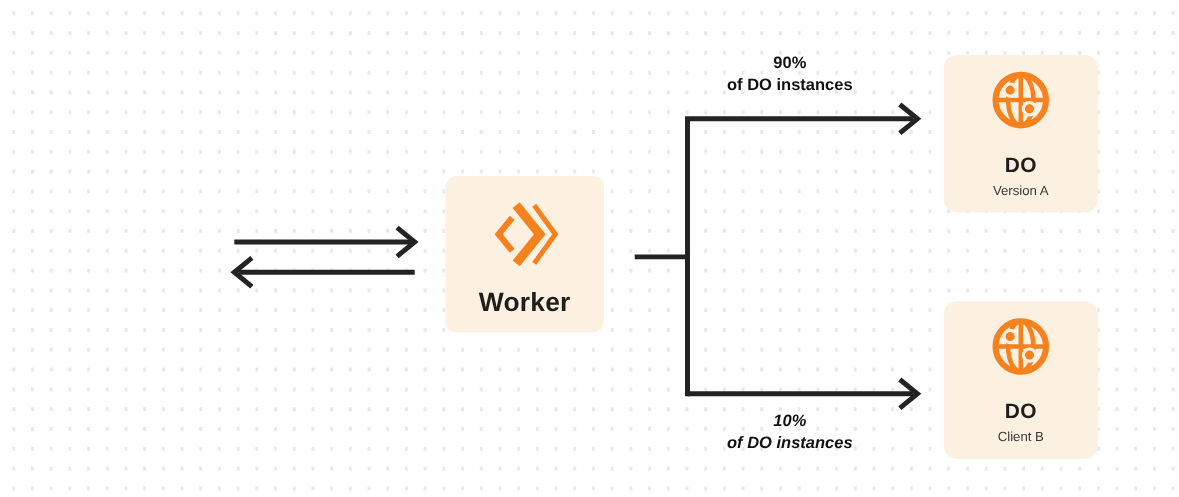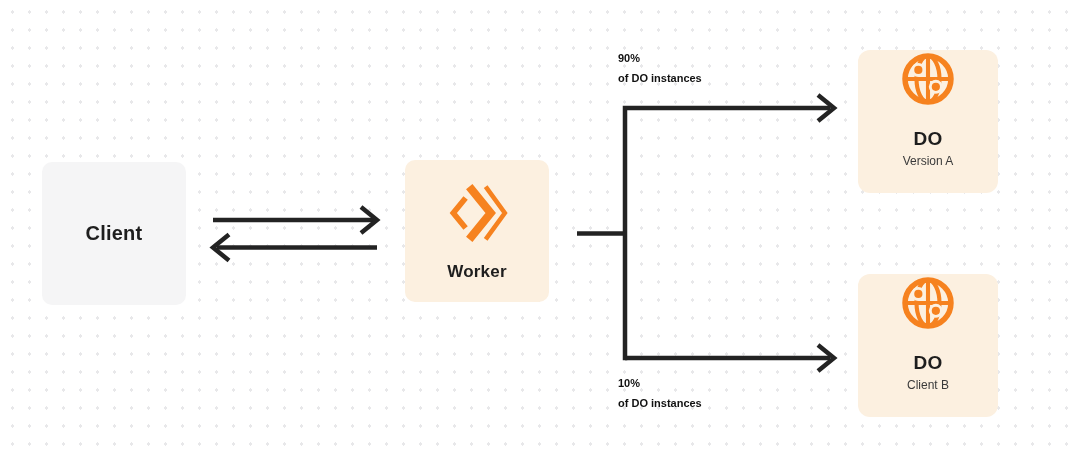--- a/index.html
+++ b/index.html
@@ -35,46 +35,48 @@
     font-size:20px;font-weight:bold;color:var(--text-dark);
     letter-spacing:.2px;
   }
   #worker{
     left:405px;top:160px;width:144px;height:142px;
     background:var(--cream);border-radius:10px;
     padding-top:21px;
   }
   #worker .node-label{
     margin-top:17px;
-    font-size:17px;font-weight:bold;color:var(--text-dark);
+    font-size:24px;font-weight:bold;color:var(--text-dark);
     letter-spacing:.2px;
   }
   .do-node{
     left:858px;width:140px;height:143px;
     background:var(--cream);border-radius:12px;
+    padding-top:12px;
   }
   #do-a{top:50px;}
   #do-b{top:274px;}
   .do-title{
     margin-top:21px;
     font-size:19px;font-weight:bold;color:var(--text-dark);
     line-height:1.1;letter-spacing:.3px;
   }
   .do-subtitle{
     margin-top:5px;
     font-size:12px;font-weight:normal;color:var(--text-sub);
     line-height:1.1;
   }
   .edge-label{
     position:absolute;width:200px;left:618px;
-    font-size:11px;font-weight:bold;color:#111;
+    text-align:center;
+    font-size:15px;font-weight:bold;color:#111;
     line-height:20px;
   }
   #label-90{top:48px;}
-  #label-10{top:373px;}
+  #label-10{top:373px;font-style:italic;}
 </style>
 </head>
 <body>
 
 <div id="canvas">
 
   <svg id="connectors" viewBox="0 0 1072 452" xmlns="http://www.w3.org/2000/svg" aria-hidden="true">
 
     <g>
       <line class="c-line" x1="213" y1="220" x2="374" y2="220"></line>
@@ -92,23 +94,20 @@
       <polyline class="c-line" points="625,360.25 625,108 830,108"></polyline>
       <polyline class="c-line" points="818,95 834,108 818,121"></polyline>
     </g>
 
     <g>
       <line class="c-line" x1="625" y1="358" x2="830" y2="358"></line>
       <polyline class="c-line" points="818,345 834,358 818,371"></polyline>
     </g>
   </svg>
 
-  <div class="node" id="client">
-    <span>Client</span>
-  </div>
 
   <div class="node" id="worker">
     <svg width="62" height="64" viewBox="0 0 68 68" aria-hidden="true">
       <polyline class="c-orange-stroke" stroke-width="6.2" points="21.5,17.5 8,34 21.5,50.5"></polyline>
       <polyline class="c-orange-stroke" stroke-width="9" points="25.5,5 49,34 25.5,63"></polyline>
       <polyline class="c-orange-stroke" stroke-width="5" points="43.5,5 64.5,34 43.5,63"></polyline>
     </svg>
     <span class="node-label">Worker</span>
   </div>
 

